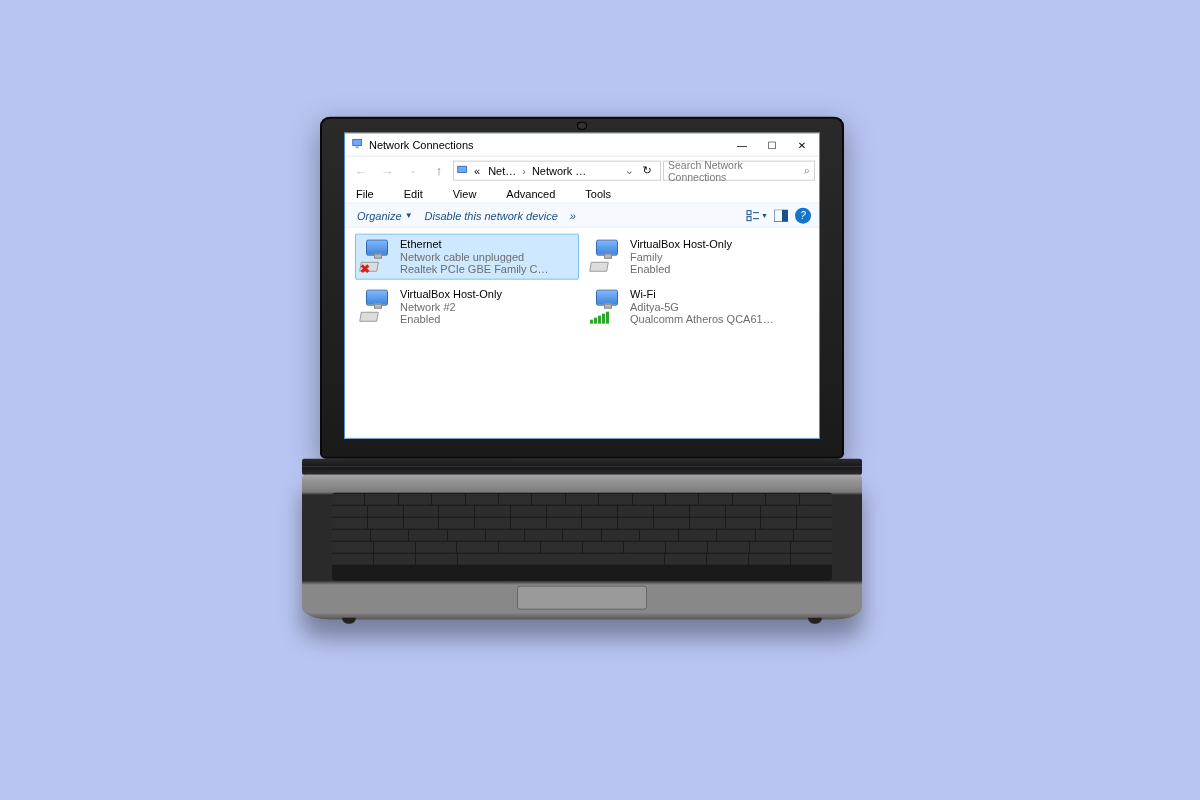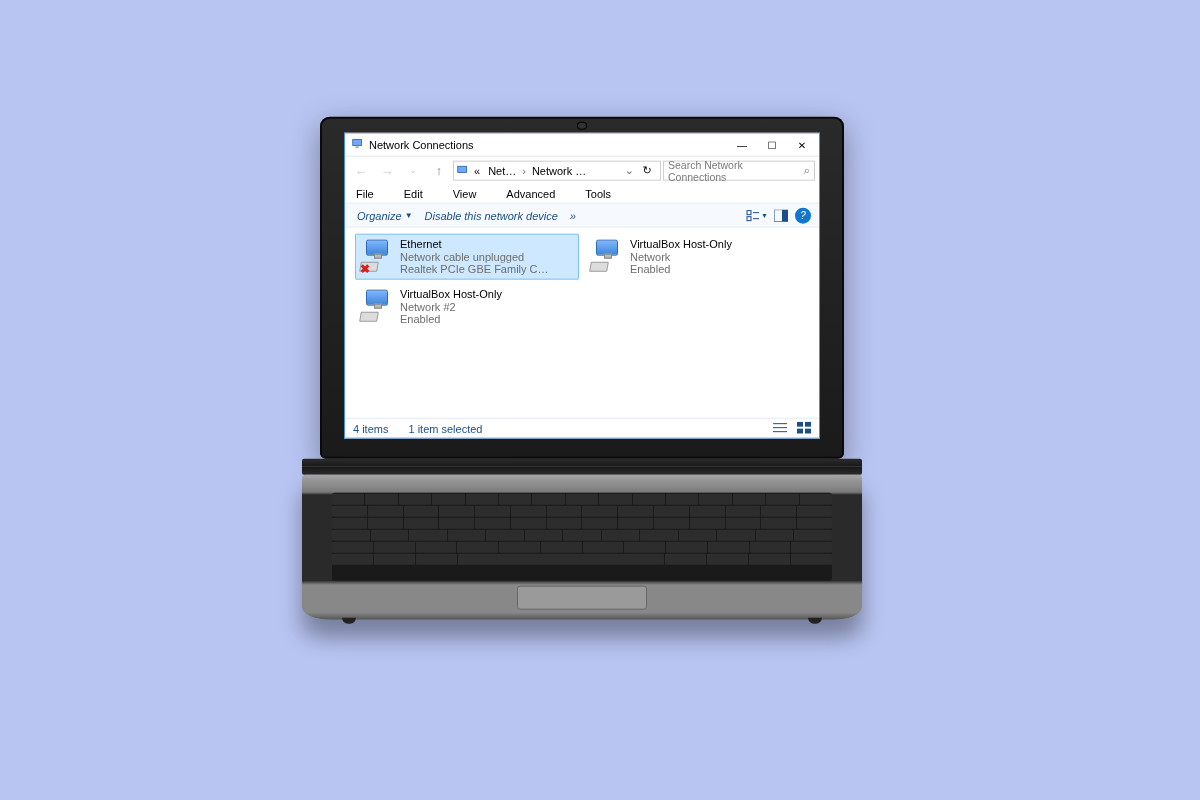--- a/index.html
+++ b/index.html
@@ -248,61 +248,57 @@
             </div>
           </div>
 
           <div class="netitem">
             <div class="neticon">
               <div class="monitor"></div>
               <div class="plug"></div>
             </div>
             <div class="nettext">
               <div class="l1">VirtualBox Host-Only</div>
-              <div class="l2">Network</div>
+              <div class="l2">Family</div>
               <div class="l3">Enabled</div>
             </div>
           </div>
 
           <div class="netitem">
             <div class="neticon">
               <div class="monitor"></div>
               <div class="plug"></div>
             </div>
             <div class="nettext">
               <div class="l1">VirtualBox Host-Only</div>
               <div class="l2">Network #2</div>
               <div class="l3">Enabled</div>
             </div>
           </div>
 
-
-        </div>
-
-        <div class="statusbar">
-          <span>4 items</span>
-          <span>1 item selected</span>
-          <div class="rightgrp">
-            <span>
-              <svg width="14" height="12" viewBox="0 0 14 12">
-                  <line x1="0" y1="2" x2="14" y2="2" stroke="#1a4f8b"></line>
-                  <line x1="0" y1="6" x2="14" y2="6" stroke="#1a4f8b"></line>
-                  <line x1="0" y1="10" x2="14" y2="10" stroke="#1a4f8b"></line>
-                </svg>
-            </span>
-            <span>
-              <svg width="14" height="12" viewBox="0 0 14 12">
-                  <rect x="0" y="0" width="6" height="5" fill="#1a4f8b"></rect>
-                  <rect x="8" y="0" width="6" height="5" fill="#1a4f8b"></rect>
-                  <rect x="0" y="7" width="6" height="5" fill="#1a4f8b"></rect>
-                  <rect x="8" y="7" width="6" height="5" fill="#1a4f8b"></rect>
-                </svg>
-            </span>
-          </div>
-        </div>
+          <div class="netitem">
+            <div class="neticon">
+              <div class="monitor"></div>
+              <div class="bars">
+                  <span></span>
+                  <span></span>
+                  <span></span>
+                  <span></span>
+                  <span></span>
+                </div>
+            </div>
+            <div class="nettext">
+              <div class="l1">Wi-Fi</div>
+              <div class="l2">Aditya-5G</div>
+              <div class="l3">Qualcomm Atheros QCA61…</div>
+            </div>
+          </div>
+
+        </div>
+
 
       </div>
 
     </div>
   </div>
   <div class="hinge"></div>
   <div class="base">
     <div class="keyboard">
       <div class="keyrow">
           <div class="key"></div>

